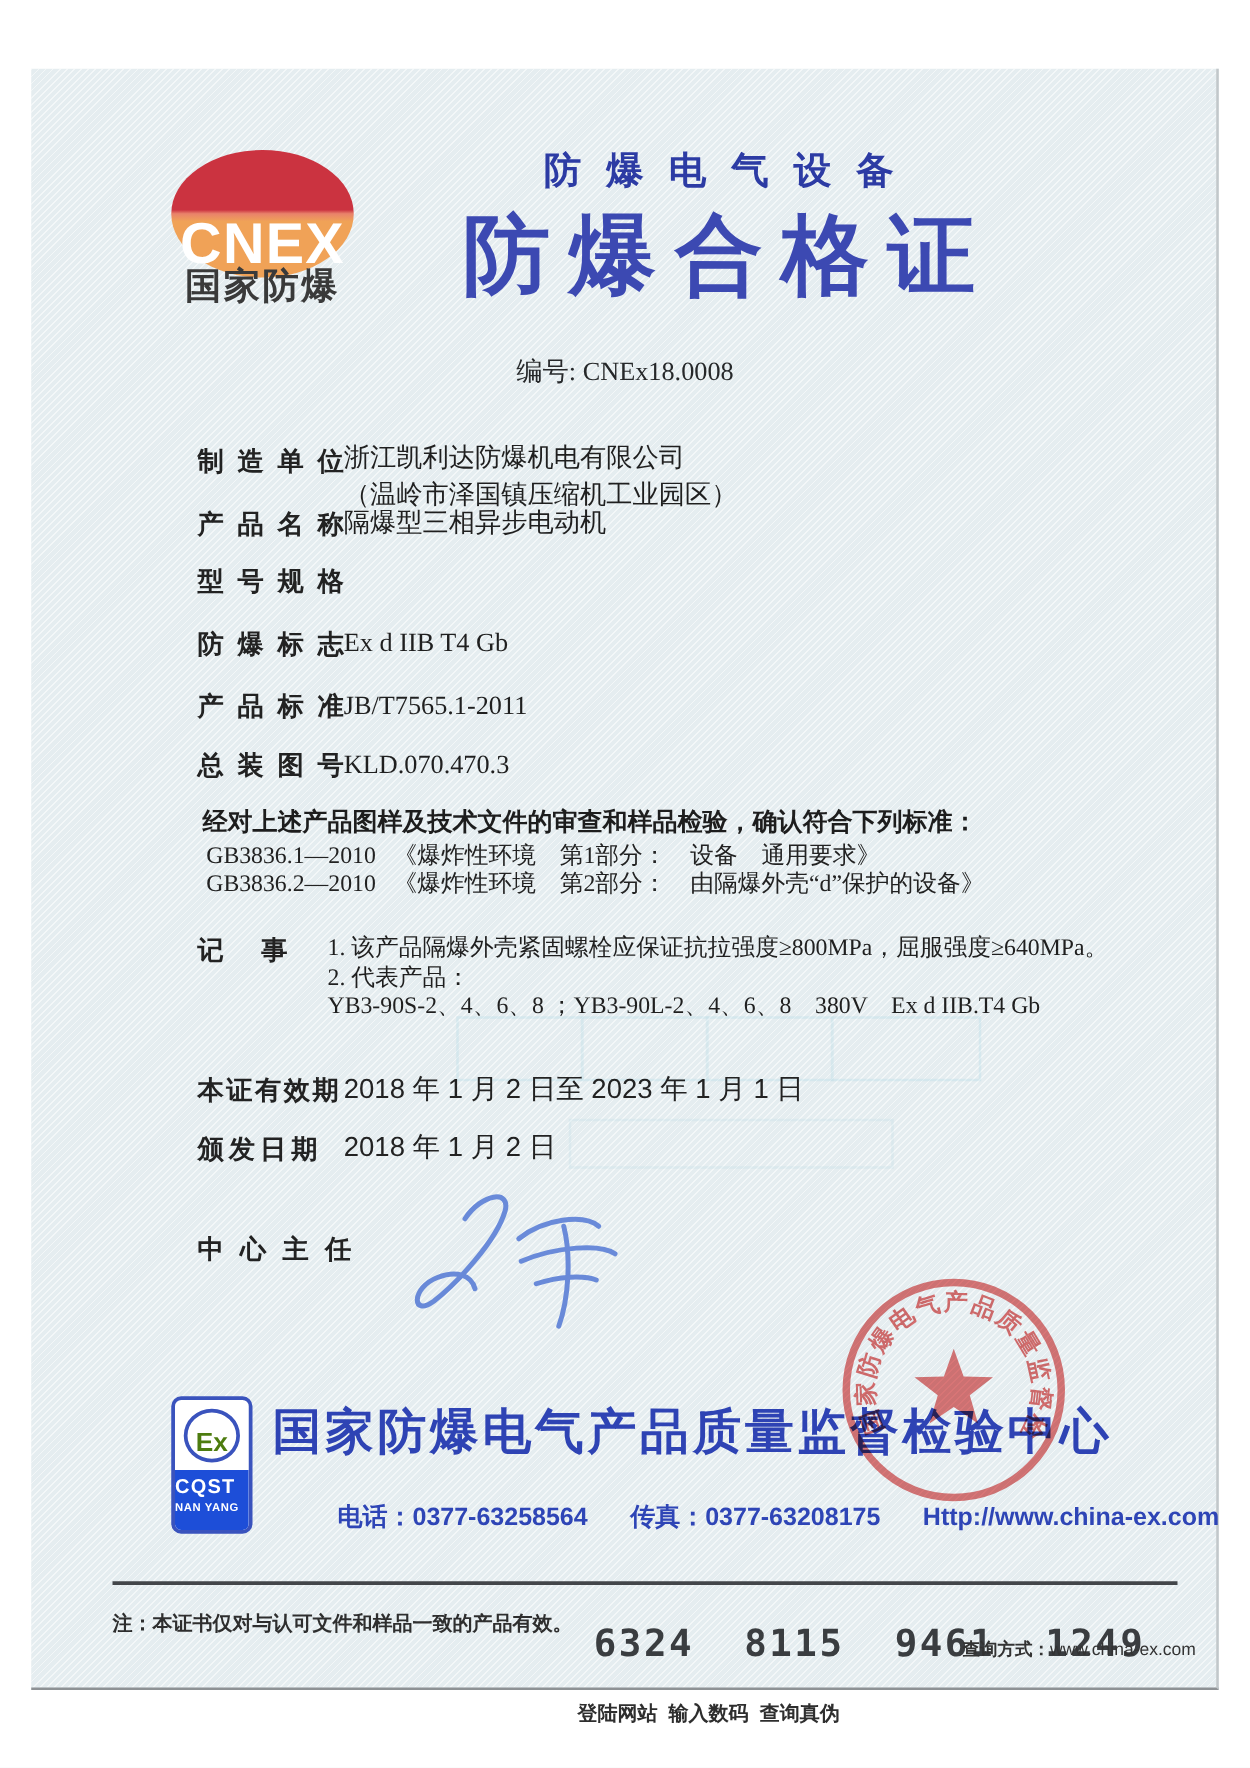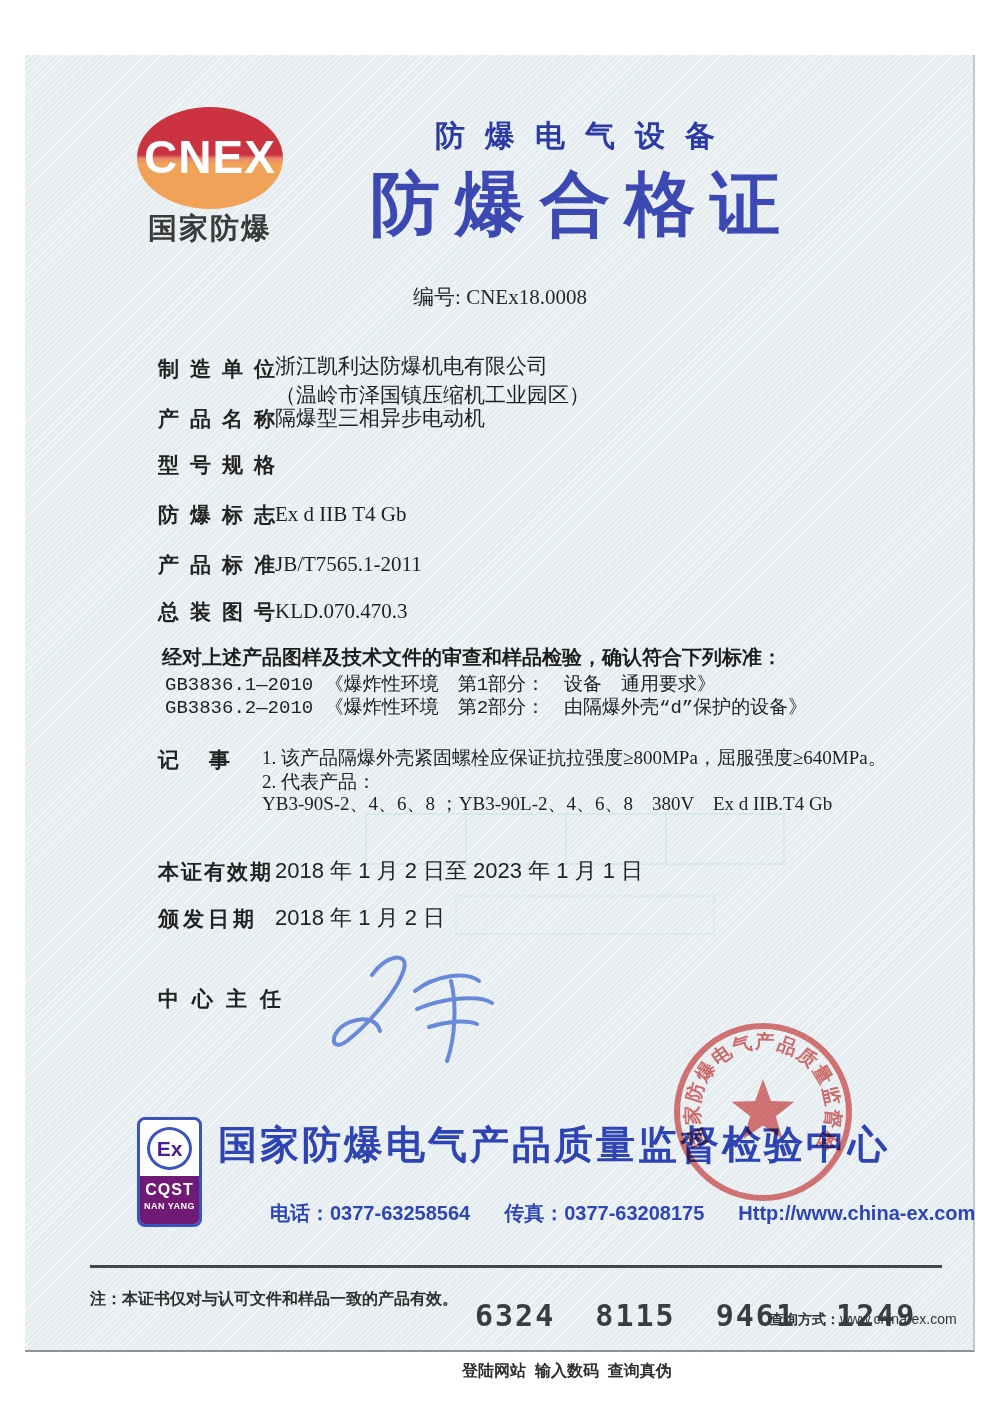--- a/index.html
+++ b/index.html
@@ -11,24 +11,24 @@
     position:absolute; left:25px; top:55px; width:950px; height:1297px;
     background:
       repeating-linear-gradient(135deg, rgba(255,255,255,.55) 0 1px, rgba(255,255,255,0) 1px 4px),
       #e5edf0;
     border-right:2px solid #c2c7ca;
     border-bottom:2px solid #8e9295;
   }
 
   
   .logo-ellipse {
-    position:absolute; left:112px; top:52px; width:146px; height:102px;
+    position:absolute; left:112px; top:65px; width:146px; height:102px;
     border-radius:50%;
     background:linear-gradient(#cb3340 0%, #cb3340 47%, #e9826b 50%, #f0a257 56%, #f0a257 100%);
-    display:flex; align-items:center; justify-content:center;
+    display:flex; align-items:flex-end; justify-content:center;
   }
   .logo-ellipse span { color:#fff; font-weight:bold; font-size:46px; letter-spacing:1px; transform:translateY(-1px); }
   .logo-caption { position:absolute; left:100px; top:154px; width:170px; text-align:center;
     font-size:29px; color:#3a3a3a; font-weight:600; letter-spacing:2px; }
 
   .head-center { position:absolute; left:150px; top:0; width:800px; text-align:center; }
   .doc-subtitle { position:absolute; left:0; right:0; top:61px; font-size:30px; font-weight:bold;
     color:#2c3ba4; letter-spacing:20px; text-indent:20px; }
   .doc-title { position:absolute; left:0; right:0; top:103px; font-size:70px; font-weight:bold;
     color:#3c49b2; letter-spacing:15px; text-indent:15px; }
@@ -36,39 +36,39 @@
     font-size:21px; color:#26282a; font-family:"Liberation Serif", serif; }
 
   
   .flabel { position:absolute; left:133px; font-size:21px; font-weight:bold; color:#222;
     letter-spacing:11px; white-space:nowrap; }
   .fvalue { position:absolute; left:250px; font-size:21px; color:#1f1f1f;
     font-family:"Liberation Serif", serif; white-space:pre; line-height:29px; }
 
   .review { position:absolute; left:137px; top:589px; font-size:20px; font-weight:bold;
     color:#1d1d1d; font-family:"Liberation Serif", serif; }
-  .std { position:absolute; font-size:19px; color:#222; font-family:Liberation Mono, monospace; white-space:nowrap; }
+  .std { position:absolute; font-size:19px; color:#222; font-family:Liberation Serif, serif; white-space:nowrap; }
   .std .code { display:inline-block; min-width:145px; }
 
   
   .rline { position:absolute; left:237px; font-size:19px; color:#1f1f1f;
     font-family:"Liberation Serif", serif; white-space:nowrap; }
   .dval { position:absolute; left:250px; font-size:22px; color:#222; font-weight:500; white-space:nowrap; }
 
   
   .sig { position:absolute; left:292px; top:898px; }
 
   
   .ex-box { position:absolute; left:112px; top:1062px; width:65px; height:110px;
     border:3px solid #3a53bd; border-radius:8px; background:#fff; overflow:hidden; }
   .ex-oval { position:absolute; left:7px; top:7px; width:45px; height:43px;
-    border:3px solid #3a53bd; border-radius:50%; display:flex; align-items:center; justify-content:center;
-    color:#4c1d95; font-weight:bold; font-size:21px; }
-  .ex-bottom { position:absolute; left:0; right:0; bottom:0; height:48px; background:#701a75;
-    color:#fff; text-align:center; }
+    border:3px solid #3a53bd; border-radius:50%; display:flex; align-items:flex-end; justify-content:center;
+    color:#4d7c0f; font-weight:bold; font-size:21px; }
+  .ex-bottom { position:absolute; left:0; right:0; bottom:0; height:48px; background:#1d4ed8;
+    color:#fff; text-align:left; }
   .ex-bottom .cqst { display:block; font-size:16px; letter-spacing:1px; font-weight:bold; margin-top:5px; }
   .ex-bottom .ny { display:block; font-size:9px; font-weight:bold; letter-spacing:.5px; margin-top:2px; }
 
   .agency-name { position:absolute; left:193px; top:1063px; font-size:39px; font-weight:bold;
     color:#2e43b4; letter-spacing:3px; font-family:"Liberation Serif", serif; white-space:nowrap; }
   .agency-line { position:absolute; font-weight:bold; color:#2e45b6; white-space:nowrap; }
   .addr { left:237px; top:1114px; font-size:19px; }
   .tel  { left:205px; top:1145px; font-size:20px;margin-left:40px; }
   .agency-line .gap { display:inline-block; width:34px; }
 

